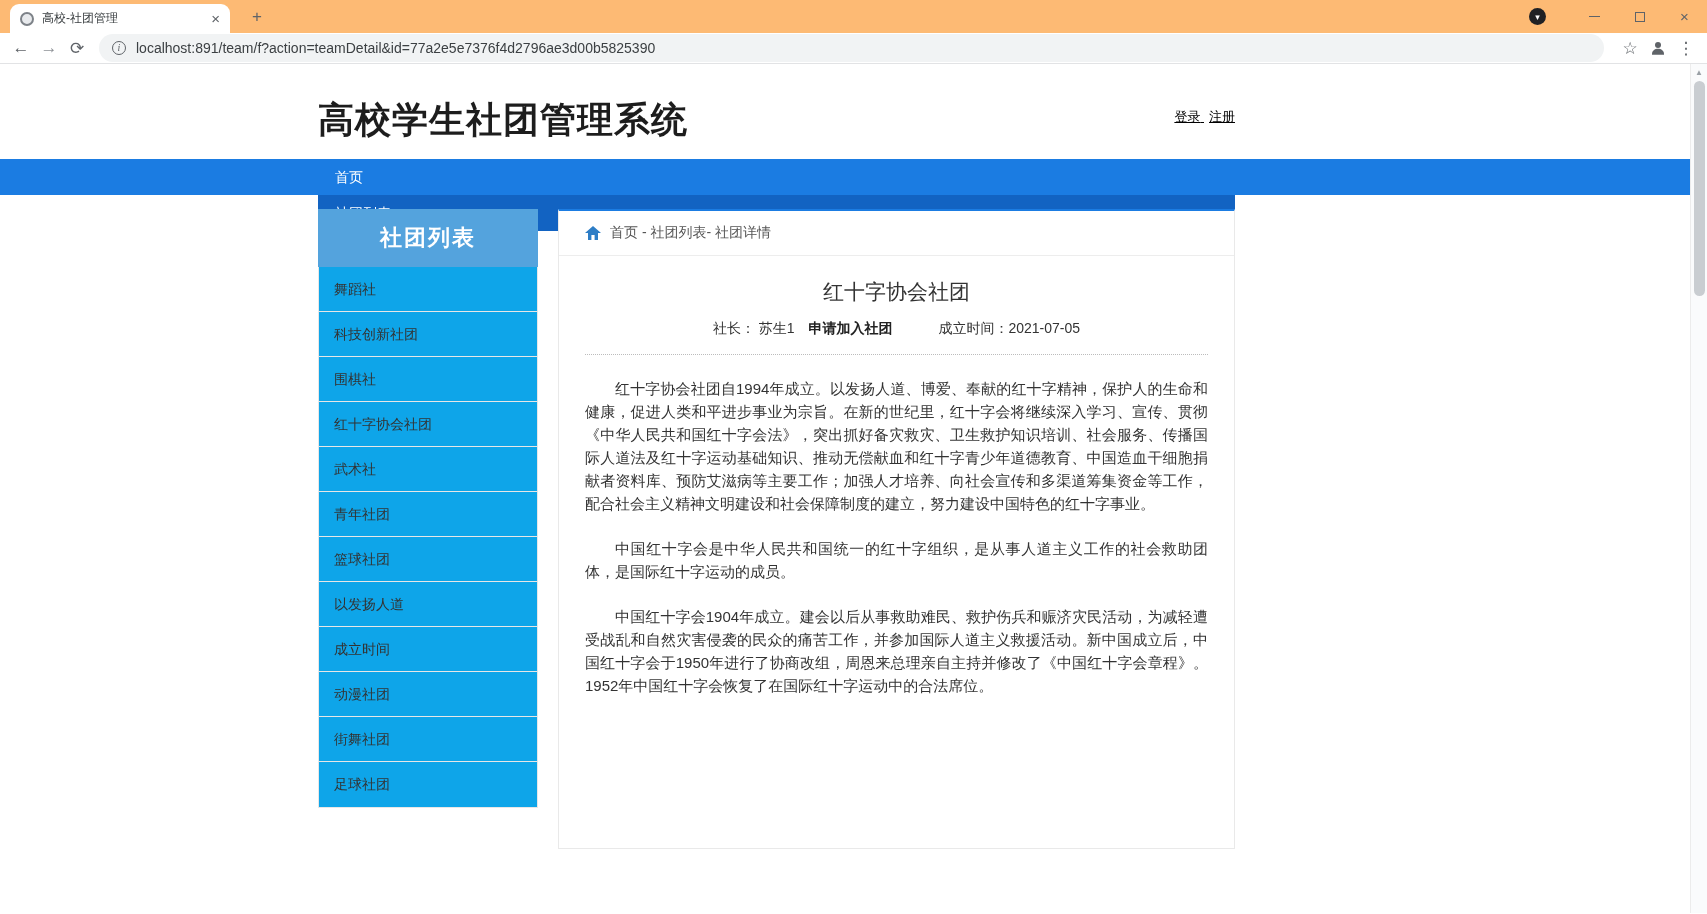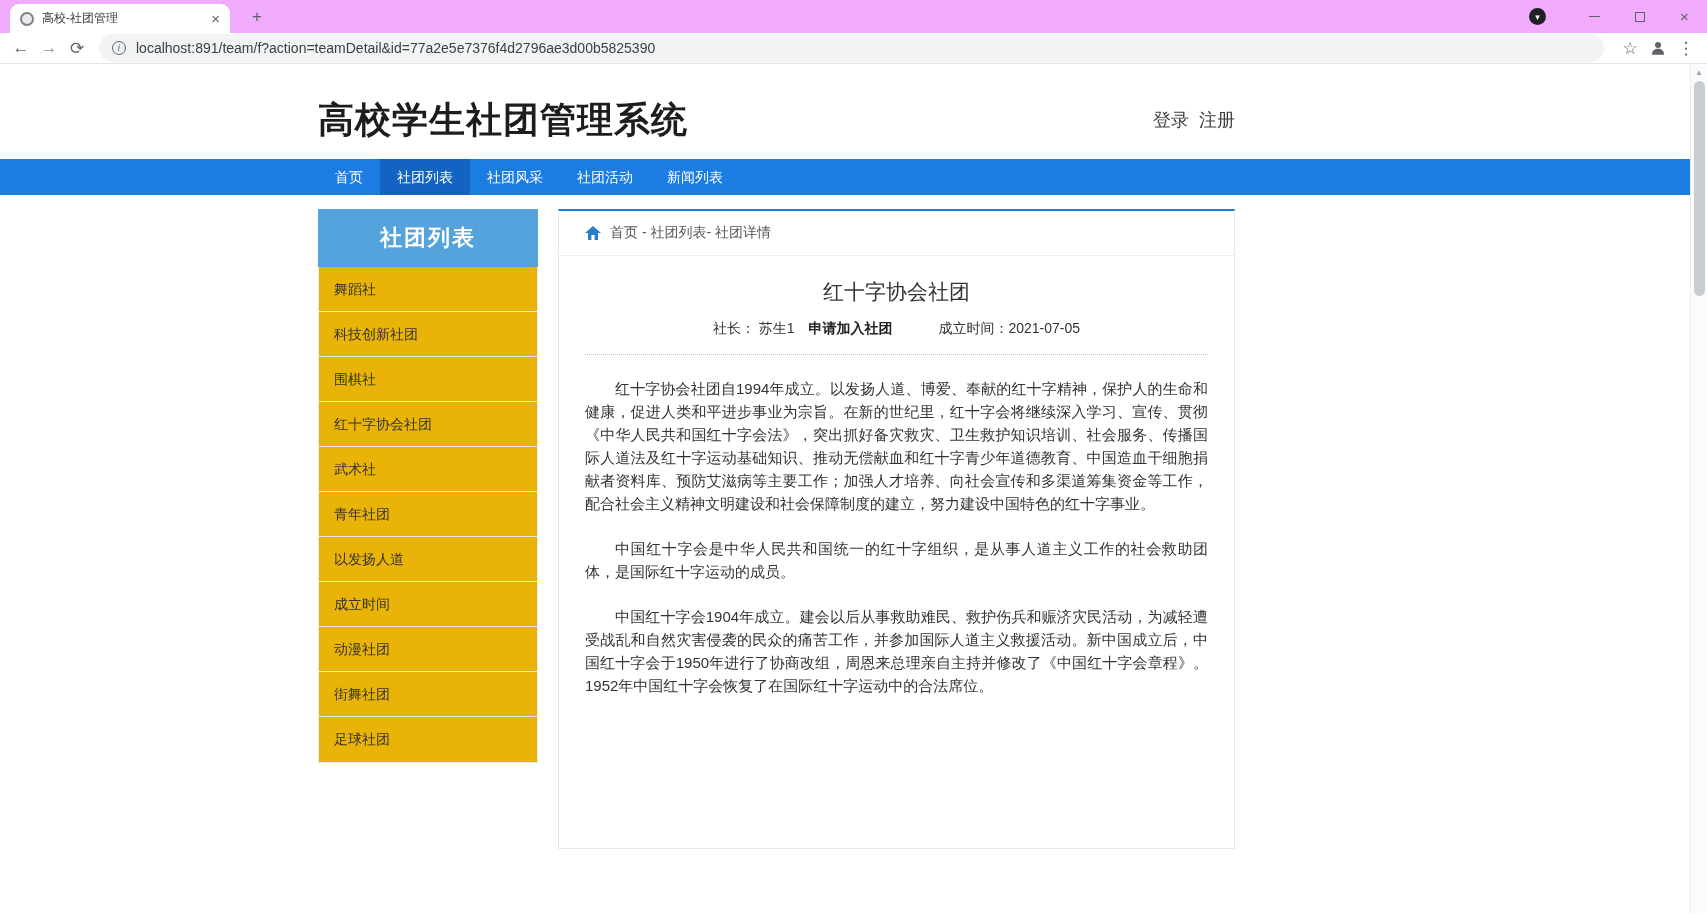--- a/index.html
+++ b/index.html
@@ -1,21 +1,21 @@
 <!DOCTYPE html>
 <html style="--nav_blue: #1b7ce2; --nav_active_blue: #1263c2; --sidebar_header_blue: #54a3dd; --breadcrumb_icon_blue: #2d7dc6;"><head>
 <meta charset="utf-8">
 <style>
   * { margin:0; padding:0; box-sizing:border-box; }
   html,body { width:1707px; height:914px; overflow:hidden;
     font-family:"Liberation Sans", sans-serif; background:#fff; color:#333; }
   a { text-decoration:none; color:inherit; cursor:pointer; }
 
   
-  .tabstrip { height:33px; background:#f0abfc; position:relative; }
+  .tabstrip { height:33px; background:#fdba74; position:relative; }
   .tab { position:absolute; left:10px; bottom:0; width:220px; height:29px; background:#fff;
     border-radius:9px 9px 0 0; display:flex; align-items:center; padding:0 10px; }
   .tab-favicon { width:14px; height:14px; border-radius:50%; border:2px solid #7d8288;
     background:#e8eaed; margin-right:8px; flex:0 0 auto; }
   .tab-title { font-size:12px; color:#3c4043; flex:1; white-space:nowrap; overflow:hidden; }
   .tab-close { font-size:15px; color:#5f6368; margin-left:6px; line-height:1; }
   .newtab-btn { position:absolute; left:244px; top:8px; width:26px; height:20px; text-align:center;
     font-size:17px; color:#5f6368; line-height:18px; }
   .win-controls { position:absolute; right:0; top:0; height:33px; display:flex; align-items:center; }
   .badge-circle { width:17px; height:17px; border-radius:50%; background:#202124; color:#fff;
@@ -45,35 +45,35 @@
   .sb-arrow-up { height:16px; display:flex; align-items:center; justify-content:center;
     color:#9aa0a6; font-size:8px; }
   .sb-thumb { position:absolute; top:17px; left:3px; width:11px; height:215px;
     background:#c9cdd1; border-radius:6px; }
 
   
   .site-header { height:95px; position:relative; }
   .sh-inner { width:917px; margin-left:318px; height:100%; position:relative; }
   .site-title { position:absolute; left:0; top:32px; font-size:36px; font-weight:bold;
     color:#1d1d1d; letter-spacing:1px; }
-  .auth { position:absolute; right:0; top:44px; font-size:18px; color:#404040; }
+  .auth { position:absolute; right:0; top:44px; font-size:13px; color:#000000;text-decoration:underline; }
   .auth a { margin-left:5px; }
 
   
   .nav { height:36px; background:var(--nav_blue, #1b7ce2); }
-  .nav-inner { width:917px; margin-left:318px; display:flex; height:36px; }
+  .nav-inner { width:917px; margin-left:318px; display:flex; height:36px;flex-direction:column; }
   .nav-item { line-height:36px; padding:0 17px; color:#fff; font-size:14px; }
   .nav-item.active { background:var(--nav_active_blue, #1263c2); }
 
   
   .content { width:917px; margin-left:318px; margin-top:14px; display:flex; align-items:flex-start; }
   .sidebar { width:220px; flex:0 0 auto; }
   .sidebar-title { height:58px; line-height:58px; text-align:center; color:#fff; font-size:22px;
     font-weight:bold; background:var(--sidebar_header_blue, #54a3dd); letter-spacing:2px; }
-  .sidebar-list { border:1px solid #e7e7e7; border-top:none; background:#eab308; }
+  .sidebar-list { border:1px solid #e7e7e7; border-top:none; background:#0ea5e9; }
   .sidebar-item { height:45px; line-height:45px; padding-left:15px; font-size:14px; color:#333;
     border-bottom:1px solid #e7e7e7; cursor:pointer; }
   .sidebar-item:last-child { border-bottom:none; }
 
   .main { flex:1 1 auto; margin-left:20px; background:#fff; min-height:640px;
     border:1px solid #e9e9e9; border-top:2px solid var(--nav_blue, #1b7ce2); }
   .breadcrumb { display:flex; align-items:center; gap:9px; padding:13px 26px;
     border-bottom:1px solid #ededed; font-size:14px; color:#555; }
   .home-icon { color:var(--breadcrumb_icon_blue, #2d7dc6); display:flex; align-items:center; }
   .team-title { text-align:center; font-size:21px; font-weight:500; color:#333; margin-top:22px; }
@@ -152,20 +152,21 @@
 
       <aside class="sidebar">
         <div class="sidebar-title">社团列表</div>
         <div class="sidebar-list">
           <div class="sidebar-item">舞蹈社</div>
           <div class="sidebar-item">科技创新社团</div>
           <div class="sidebar-item">围棋社</div>
           <div class="sidebar-item">红十字协会社团</div>
           <div class="sidebar-item">武术社</div>
           <div class="sidebar-item">青年社团</div>
+          <div class="sidebar-item">篮球社团</div>
           <div class="sidebar-item">以发扬人道</div>
           <div class="sidebar-item">成立时间</div>
           <div class="sidebar-item">动漫社团</div>
           <div class="sidebar-item">街舞社团</div>
           <div class="sidebar-item">足球社团</div>
         </div>
       </aside>
 
       <main class="main">
         <div class="breadcrumb">

